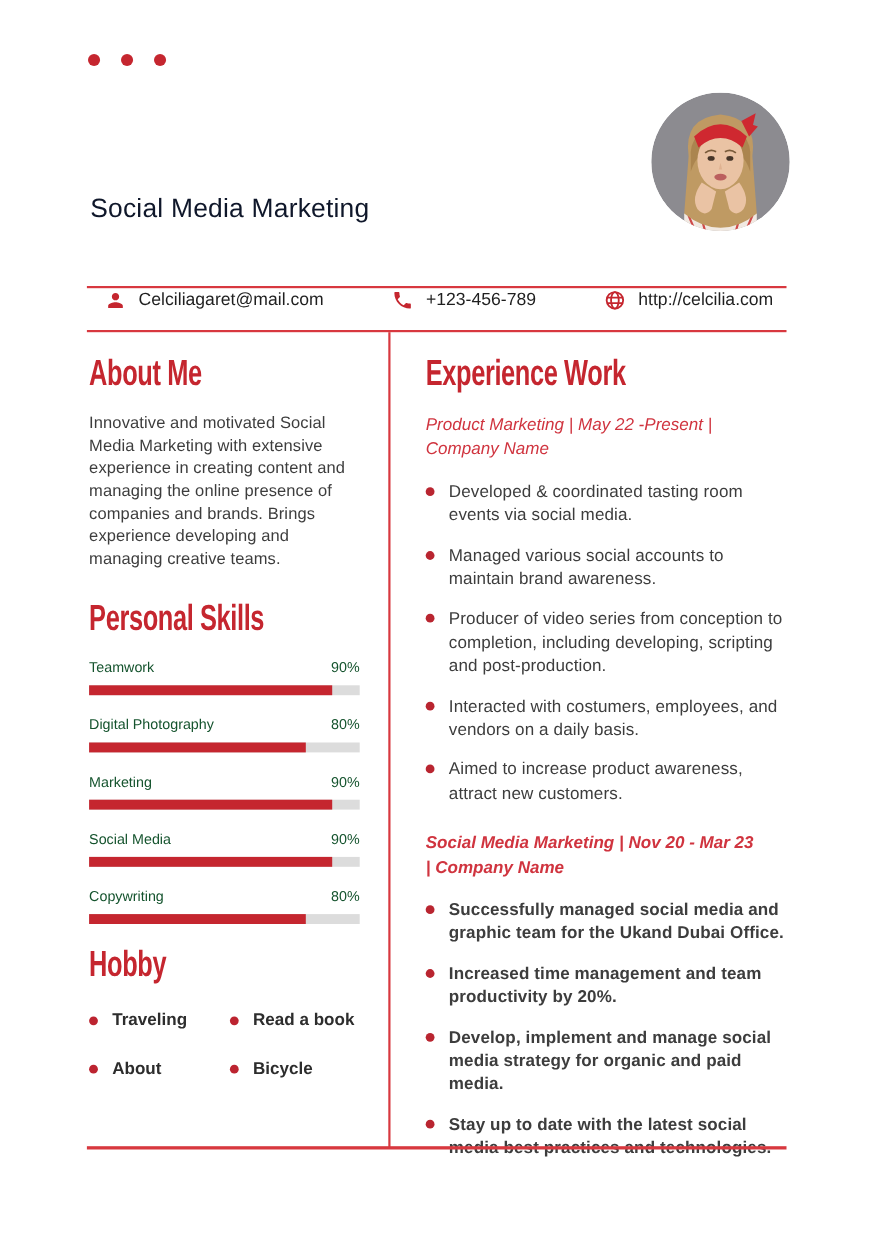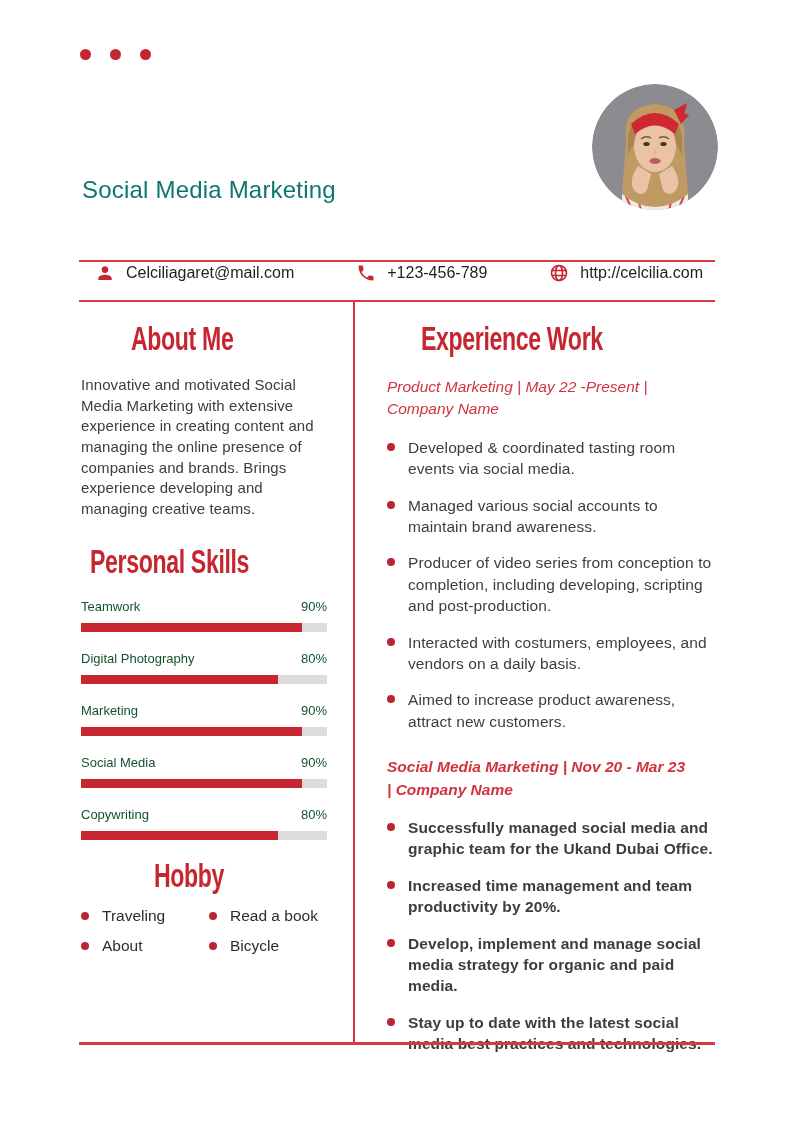--- a/index.html
+++ b/index.html
@@ -18,57 +18,57 @@
   
   .dots{position:absolute;left:80px;top:49px;display:flex;gap:19px;}
   .dot{width:11px;height:11px;border-radius:50%;background:var(--red);}
 
   
   .name-wrap{position:absolute;left:80px;top:90px;height:74px;}
   .name{font-size:76px;font-weight:bold;line-height:1;color:var(--dark);
         letter-spacing:-1px;white-space:nowrap;display:inline-block;
         transform:scaleX(0.77);transform-origin:left top;}
   .name .last{color:var(--red);}
-  .subtitle{position:absolute;left:82px;top:176px;font-size:24px;color:#0f766e;letter-spacing:0.2px;}
+  .subtitle{position:absolute;left:82px;top:176px;font-size:24px;color:#0f172a;letter-spacing:0.2px;}
 
   .avatar{position:absolute;left:592px;top:84px;width:126px;height:126px;border-radius:50%;overflow:hidden;}
 
   
   .contact-bar{position:absolute;left:79px;top:260px;width:636px;height:42px;
                border-top:2.5px solid var(--line);border-bottom:2.5px solid var(--line);
                display:flex;align-items:center;justify-content:space-between;
                padding:0 12px 16px 16px;}
   .contact-item{display:flex;align-items:center;gap:11px;font-size:16px;color:#1f1f1f;}
   .cicon{width:20px;height:20px;flex:0 0 20px;display:block;}
 
   
   .vdivider{position:absolute;left:353px;top:302px;width:2px;height:741px;background:var(--line);}
   .bottom-line{position:absolute;left:79px;top:1042px;width:636px;height:2.5px;background:var(--line);}
 
   
   .left-col{position:absolute;left:81px;top:322px;width:246px;}
   .right-col{position:absolute;left:387px;top:322px;width:327px;}
 
-  .section-title{height:38px;text-align:center;}
+  .section-title{height:38px;}
   .section-title > span{display:inline-block;font-size:33px;font-weight:bold;color:var(--red);
         letter-spacing:-0.5px;white-space:nowrap;line-height:1.05;
         transform:scaleX(0.70);transform-origin:left top;}
 
   .about-body{margin-top:15px;font-size:15px;line-height:1.38;color:var(--text);letter-spacing:0.1px;}
 
   .skills-title{margin-top:25px;}
   .skills-list{margin-top:16px;}
   .skill{margin-bottom:19px;}
   .skill-top{display:flex;justify-content:space-between;align-items:baseline;
              font-size:13px;color:#14532d;margin-bottom:9px;}
   .track{height:9px;background:var(--track);}
   .fill{height:100%;background:var(--red);}
 
   .hobby-title{margin-top:16px;}
-  .hobby-grid{margin-top:10px;display:grid;grid-template-columns:128px 1fr;row-gap:12px;}
+  .hobby-grid{margin-top:22px;display:grid;grid-template-columns:128px 1fr;row-gap:26px;font-weight:bold;}
   .hobby-item{display:flex;align-items:center;gap:13px;font-size:15.5px;color:#2d2d2d;}
   .hdot{width:8px;height:8px;border-radius:50%;background:#bc2430;flex:0 0 8px;}
 
   .job{margin-top:16px;}
   .job + .job{margin-top:24px;font-weight:bold;}
   .job-heading{font-style:italic;color:var(--job-red);font-size:15.5px;line-height:1.45;
                margin-bottom:16px;max-width:302px;}
   .bullet{display:flex;gap:13px;margin-bottom:15px;}
   .bdot{width:8px;height:8px;border-radius:50%;background:#b92530;flex:0 0 8px;margin-top:6px;}
   .btext{font-size:15.5px;line-height:1.38;color:var(--text);letter-spacing:0.1px;}

